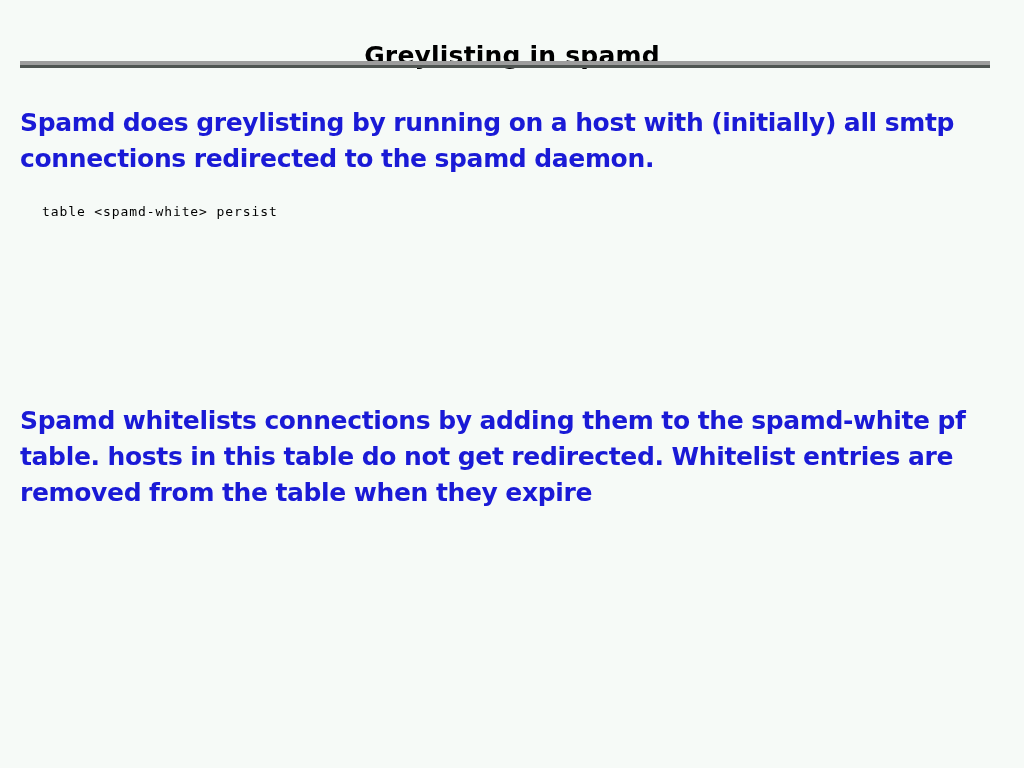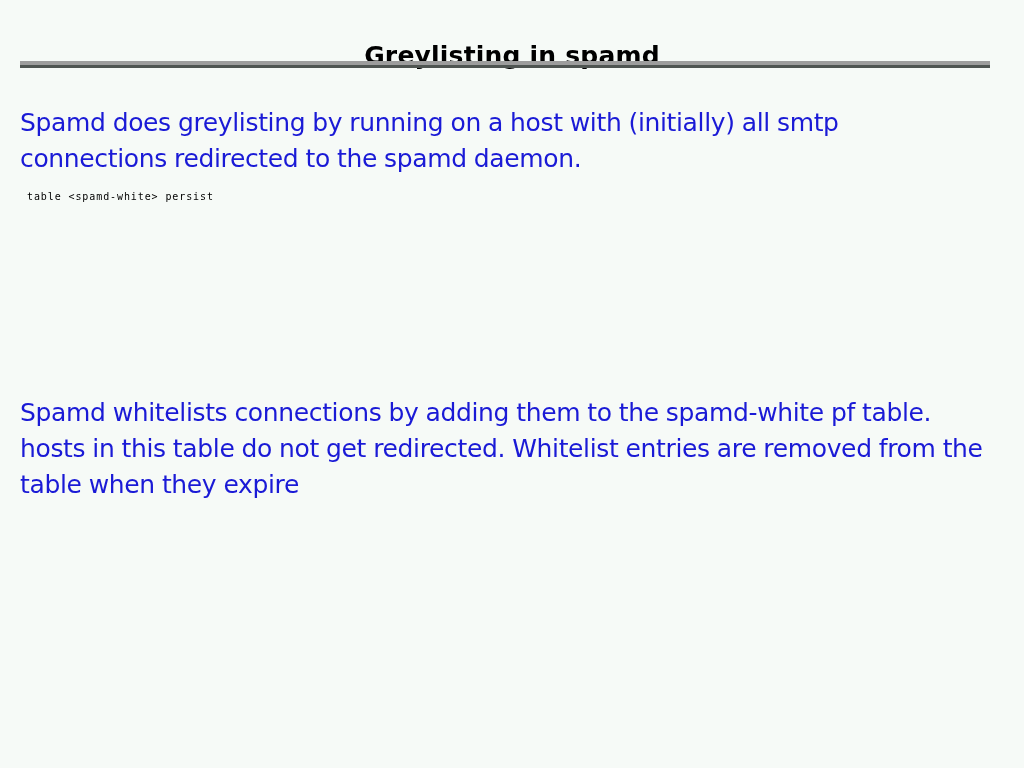--- a/index.html
+++ b/index.html
@@ -56,42 +56,42 @@
     background: #4f5552;
   }
 
   
   .body-text {
     position: absolute;
     left: 20px;
     width: 965px;
     font-family: "DejaVu Sans", sans-serif;
     font-size: 25px;
-    font-weight: normal;
+    font-weight: bold;
     color: #1a1ad6;
     line-height: 36px;
     letter-spacing: -0.35px;
     word-spacing: -0.5px;
   }
   #para-1 { top: 80px; }
   #para-2 { top: 264px; }
-  #para-3 { top: 370px; }
+  #para-3 { top: 378px; }
 
   
   #code-block {
     position: absolute;
     left: 27px;
     top: 189px;
     font-family: "DejaVu Sans Mono", monospace;
-    font-size: 10px;
+    font-size: 13px;
     line-height: 15px;
     color: #000000;
     white-space: pre;
     letter-spacing: 0.9px;
-    margin: 0;
+    margin: 15px;
   }
   .code-line { display: block; }
 </style>
 </head>
 <body>
 
 <div id="slide">
 
   <h1 id="slide-title">Greylisting in spamd</h1>
 

